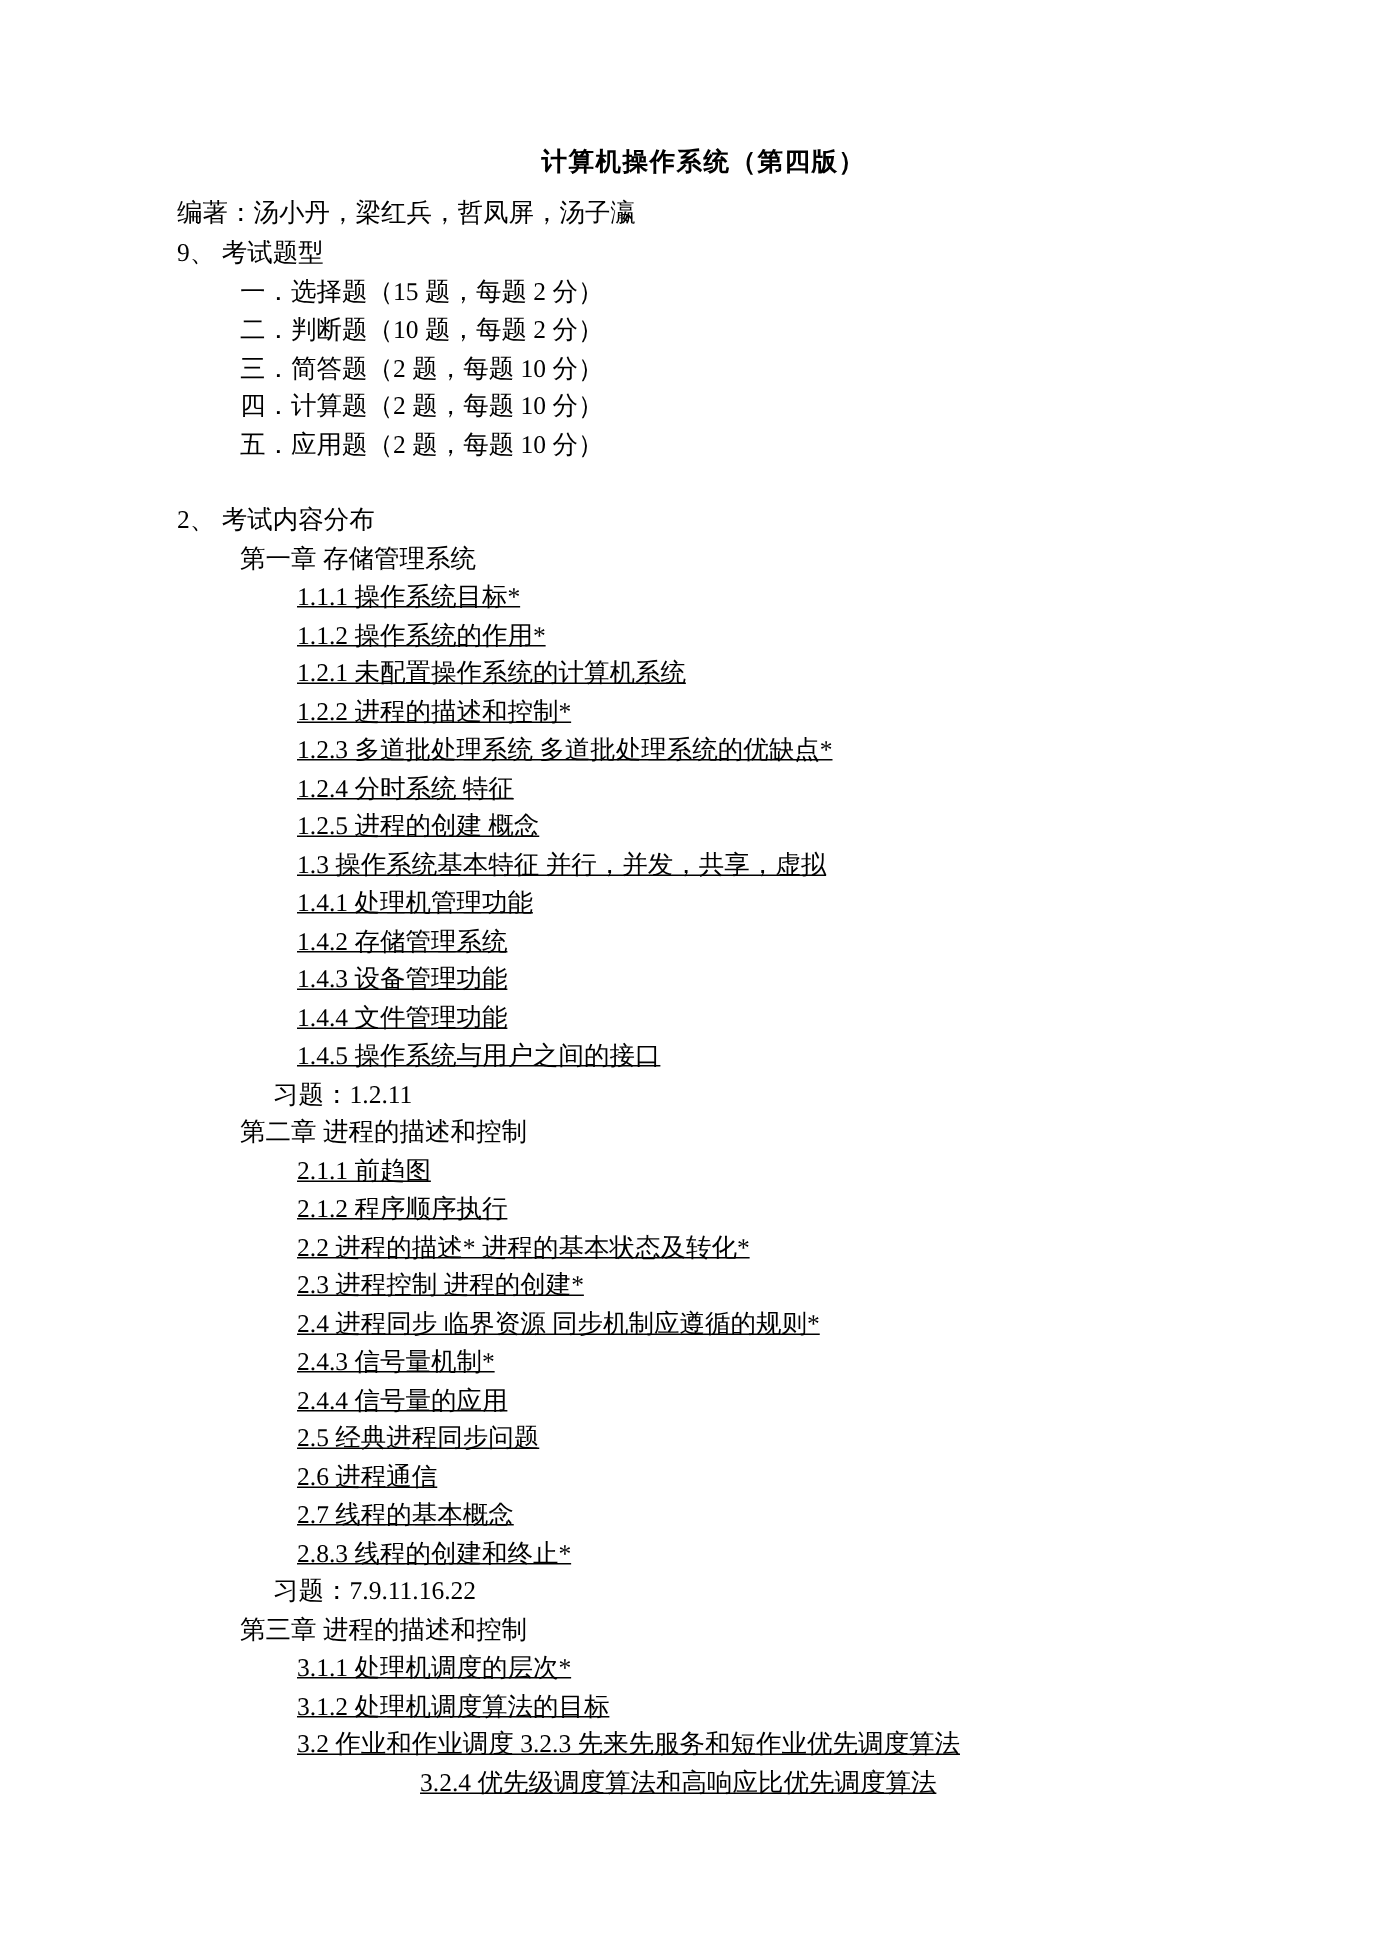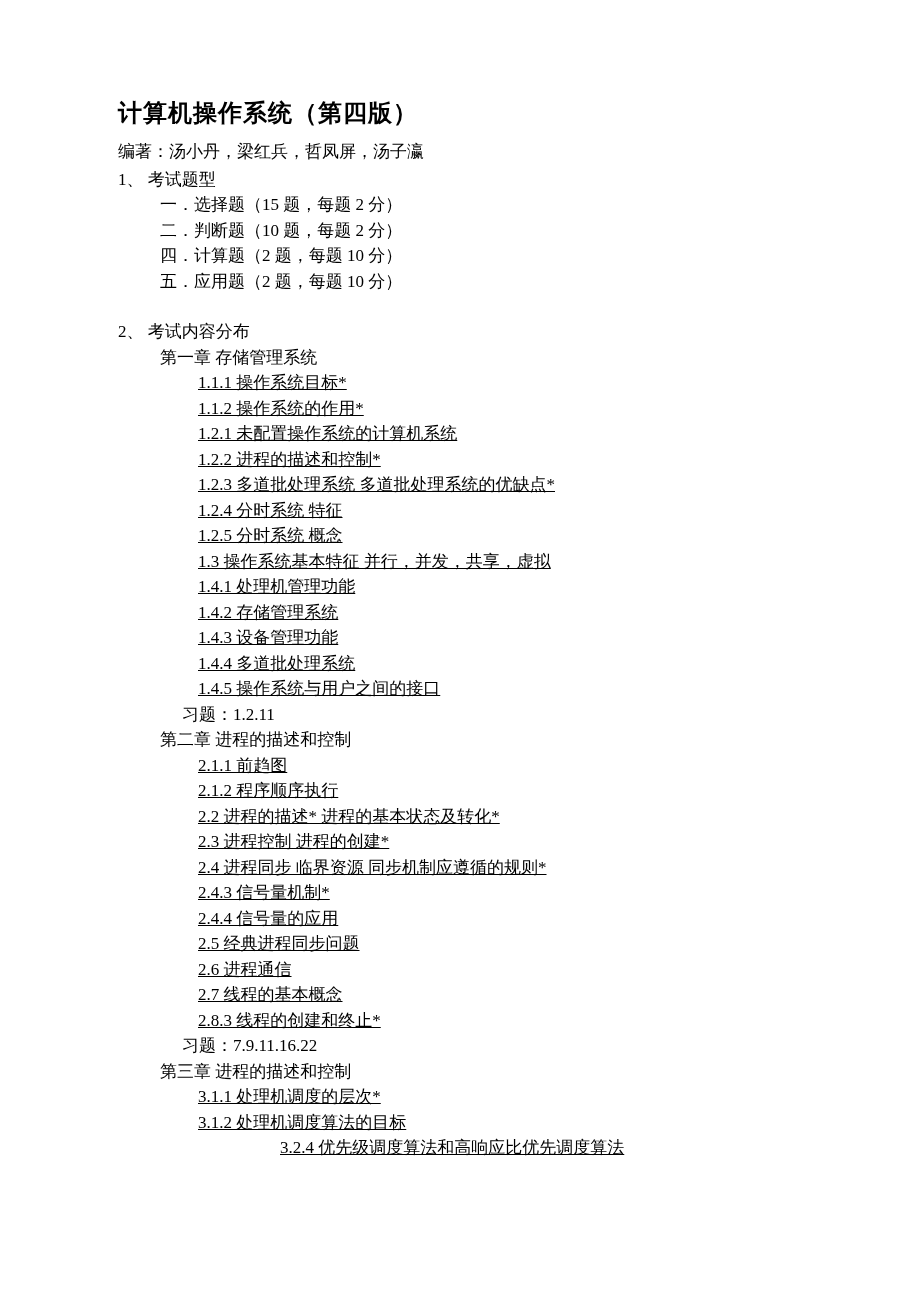--- a/index.html
+++ b/index.html
@@ -7,22 +7,22 @@
       font-size: 17px;
       line-height: 1.5;
       color: #000;
       background: #fff;
       margin: 0;
       padding: 95px 100px 60px 118px;
       width: 920px;
       box-sizing: border-box;
     }
     .title {
-      text-align: left;
-      font-size: 24px;
+      text-align: center;
+      font-size: 17px;
       font-weight: bold;
       margin-bottom: 8px;
       letter-spacing: 1px;
     }
     .authors {
       margin-bottom: 2px;
     }
     .section-heading {
       margin-top: 0;
     }
@@ -51,44 +51,45 @@
     .indented-sub {
       padding-left: 162px;
     }
   </style>
 </head>
 <body>
 
 <div class="title">计算机操作系统（第四版）</div>
 <div class="authors">编著：汤小丹，梁红兵，哲凤屏，汤子瀛</div>
 
-<div class="section-heading">1、 考试题型</div>
+<div class="section-heading">9、 考试题型</div>
 <div class="exam-types">
   <div class="line">一．选择题（15 题，每题 2 分）</div>
   <div class="line">二．判断题（10 题，每题 2 分）</div>
+  <div class="line">三．简答题（2 题，每题 10 分）</div>
   <div class="line">四．计算题（2 题，每题 10 分）</div>
   <div class="line">五．应用题（2 题，每题 10 分）</div>
 </div>
 
 <div class="content-dist section-heading">2、 考试内容分布</div>
 
 <div class="chapter">第一章  存储管理系统</div>
 <div class="subitems">
   <div class="line">1.1.1 操作系统目标*</div>
   <div class="line">1.1.2 操作系统的作用*</div>
   <div class="line">1.2.1 未配置操作系统的计算机系统</div>
   <div class="line">1.2.2 进程的描述和控制*</div>
   <div class="line">1.2.3 多道批处理系统  多道批处理系统的优缺点*</div>
   <div class="line">1.2.4 分时系统  特征</div>
-  <div class="line">1.2.5 分时系统  概念</div>
+  <div class="line">1.2.5 进程的创建  概念</div>
   <div class="line">1.3 操作系统基本特征  并行，并发，共享，虚拟</div>
   <div class="line">1.4.1 处理机管理功能</div>
   <div class="line">1.4.2 存储管理系统</div>
   <div class="line">1.4.3 设备管理功能</div>
-  <div class="line">1.4.4 多道批处理系统</div>
+  <div class="line">1.4.4 文件管理功能</div>
   <div class="line">1.4.5 操作系统与用户之间的接口</div>
 </div>
 <div class="exercises">习题：1.2.11</div>
 
 <div class="chapter">第二章  进程的描述和控制</div>
 <div class="subitems">
   <div class="line">2.1.1 前趋图</div>
   <div class="line">2.1.2 程序顺序执行</div>
   <div class="line">2.2 进程的描述*   进程的基本状态及转化*</div>
   <div class="line">2.3 进程控制    进程的创建*</div>
@@ -99,16 +100,17 @@
   <div class="line">2.6 进程通信</div>
   <div class="line">2.7 线程的基本概念</div>
   <div class="line">2.8.3 线程的创建和终止*</div>
 </div>
 <div class="exercises">习题：7.9.11.16.22</div>
 
 <div class="chapter">第三章  进程的描述和控制</div>
 <div class="subitems">
   <div class="line">3.1.1 处理机调度的层次*</div>
   <div class="line">3.1.2 处理机调度算法的目标</div>
+  <div class="line">3.2 作业和作业调度    3.2.3 先来先服务和短作业优先调度算法</div>
 </div>
 <div class="subitems indented-sub">
   <div class="line">3.2.4 优先级调度算法和高响应比优先调度算法</div>
 </div>
 
 </body></html>

